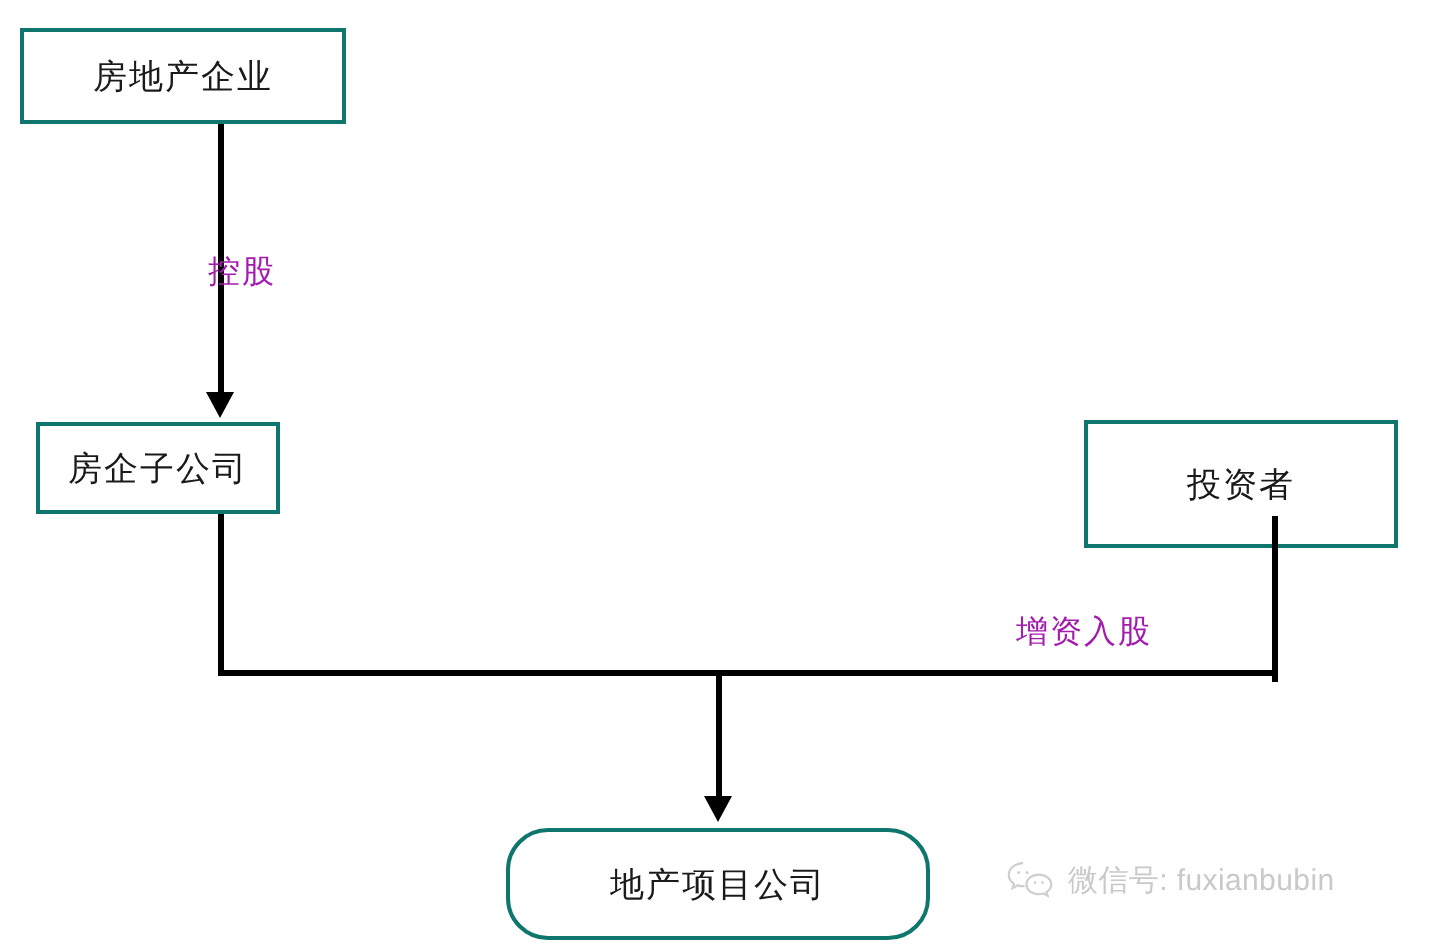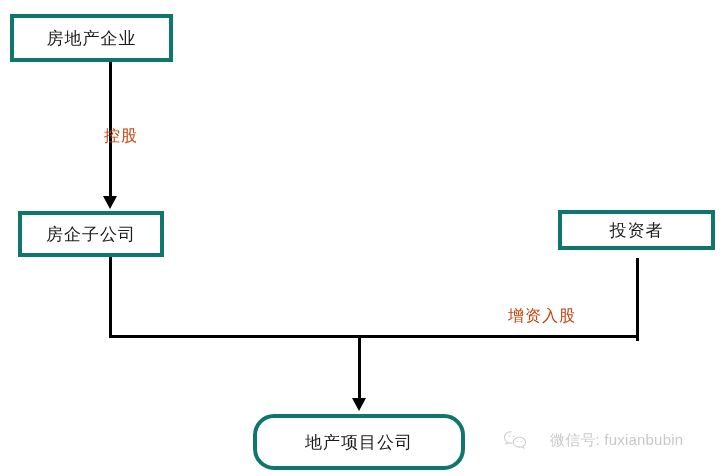--- a/index.html
+++ b/index.html
@@ -15,33 +15,33 @@
     width: 726px;
     height: 476px;
     background: #ffffff;
     overflow: hidden;
   }
 
   
   .node {
     position: absolute;
     box-sizing: border-box;
-    border: 4px solid #0f766e;
+    border: 2px solid #0f766e;
     background: #ffffff;
     display: flex;
     align-items: center;
     justify-content: center;
     color: #1a1a1a;
     font-size: 17px;
     letter-spacing: 1px;
     white-space: nowrap;
   }
   #node-developer   { left: 10px;  top: 14px;  width: 163px; height: 48px; }
-  #node-subsidiary  { left: 18px;  top: 211px; width: 146px; height: 46px; }
-  #node-investor    { left: 558px; top: 210px; width: 157px; height: 40px; }
+  #node-subsidiary  { left: 18px;  top: 211px; width: 122px; height: 46px; }
+  #node-investor    { left: 542px; top: 210px; width: 157px; height: 64px; }
   #node-project     { left: 253px; top: 414px; width: 212px; height: 56px; border-radius: 21px; }
 
   
   .vline {
     position: absolute;
     width: 3px;
     background: #000000;
   }
   .hline {
     position: absolute;
@@ -70,37 +70,37 @@
   
   #edge-investor-stem  { left: 636px; top: 258px; height: 83px; }
 
   
   #edge-project-stem   { left: 358px; top: 338px; height: 62px; }
   #edge-project-arrow  { left: 352px; top: 398px; }
 
   
   .edge-label {
     position: absolute;
-    color: #c2410c;
+    color: #a21caf;
     font-size: 16px;
     letter-spacing: 1px;
     white-space: nowrap;
     background: transparent;
   }
   #label-control  { left: 104px; top: 126px; }
   #label-capital  { left: 508px; top: 306px; }
 
   
   #watermark {
     position: absolute;
     left: 503px;
     top: 430px;
     display: flex;
     align-items: center;
-    gap: 23px;
+    gap: 7px;
     color: #c9c9c9;
     font-size: 15px;
     font-family: "Liberation Sans", "DejaVu Sans", sans-serif;
     white-space: nowrap;
   }
   #watermark svg { display: block; }
   #watermark-text { letter-spacing: 0.2px; }
 </style>
 </head>
 <body>

